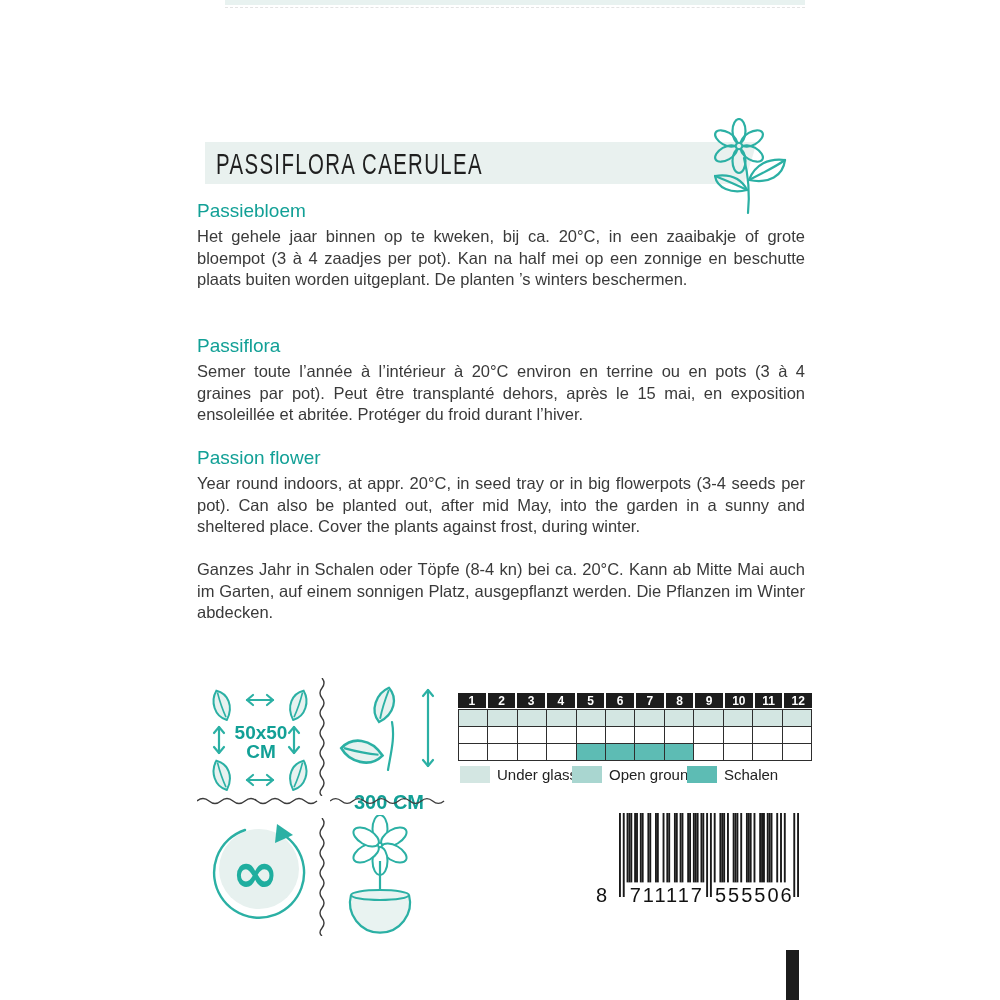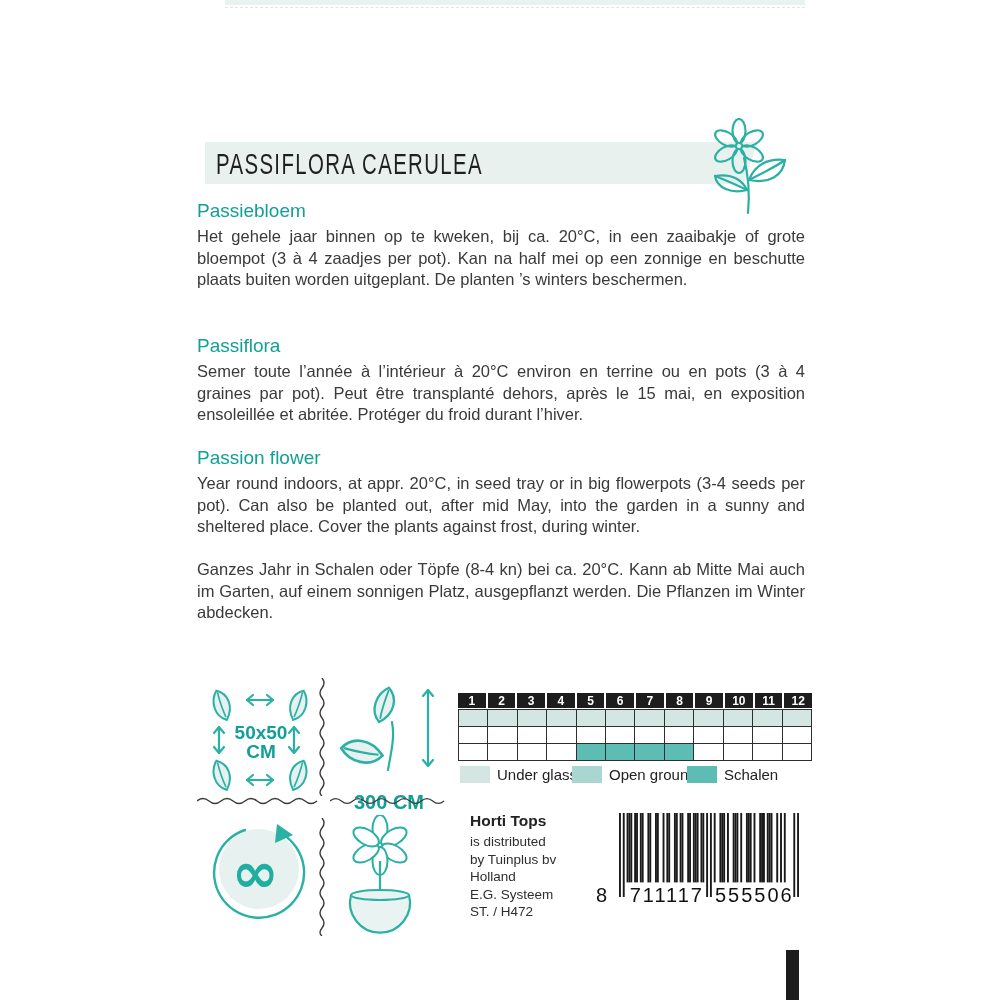--- a/index.html
+++ b/index.html
@@ -247,30 +247,20 @@
       <ellipse cx="42" cy="14" rx="7.5" ry="14" transform="rotate(120 42 30)"></ellipse>
       <ellipse cx="42" cy="14" rx="7.5" ry="14" transform="rotate(180 42 30)"></ellipse>
       <ellipse cx="42" cy="14" rx="7.5" ry="14" transform="rotate(240 42 30)"></ellipse>
       <ellipse cx="42" cy="14" rx="7.5" ry="14" transform="rotate(300 42 30)"></ellipse>
     </g>
     <line x1="42" y1="46" x2="42" y2="78" stroke="#2bb0a4" stroke-width="2.2"></line>
     <path d="M13 80 A 30 30 0 1 0 71 80" fill="#e9f3f1" stroke="#2bb0a4" stroke-width="2.2"></path>
     <ellipse cx="42" cy="80" rx="29" ry="5" fill="#e9f3f1" stroke="#2bb0a4" stroke-width="2"></ellipse>
   </svg>
 
-  <div class="abs distributor">
-    <div class="dname">Horti Tops</div>
-    <div id="dist-lines">
-        <div class="dline">is distributed</div>
-        <div class="dline">by Tuinplus bv</div>
-        <div class="dline">Holland</div>
-        <div class="dline">E.G. Systeem</div>
-        <div class="dline">ST. / H472</div>
-      </div>
-  </div>
 
   <div>
     <svg class="abs" style="left:619px;top:813px;" width="180" height="84" viewBox="0 0 95 46" preserveAspectRatio="none" id="bc-bars">
         <rect x="0" y="0" width="1" height="46" fill="#1a1a1a"></rect>
         <rect x="2" y="0" width="1" height="46" fill="#1a1a1a"></rect>
         <rect x="4" y="0" width="1" height="38" fill="#1a1a1a"></rect>
         <rect x="5" y="0" width="1" height="38" fill="#1a1a1a"></rect>
         <rect x="6" y="0" width="1" height="38" fill="#1a1a1a"></rect>
         <rect x="8" y="0" width="1" height="38" fill="#1a1a1a"></rect>
         <rect x="9" y="0" width="1" height="38" fill="#1a1a1a"></rect>

